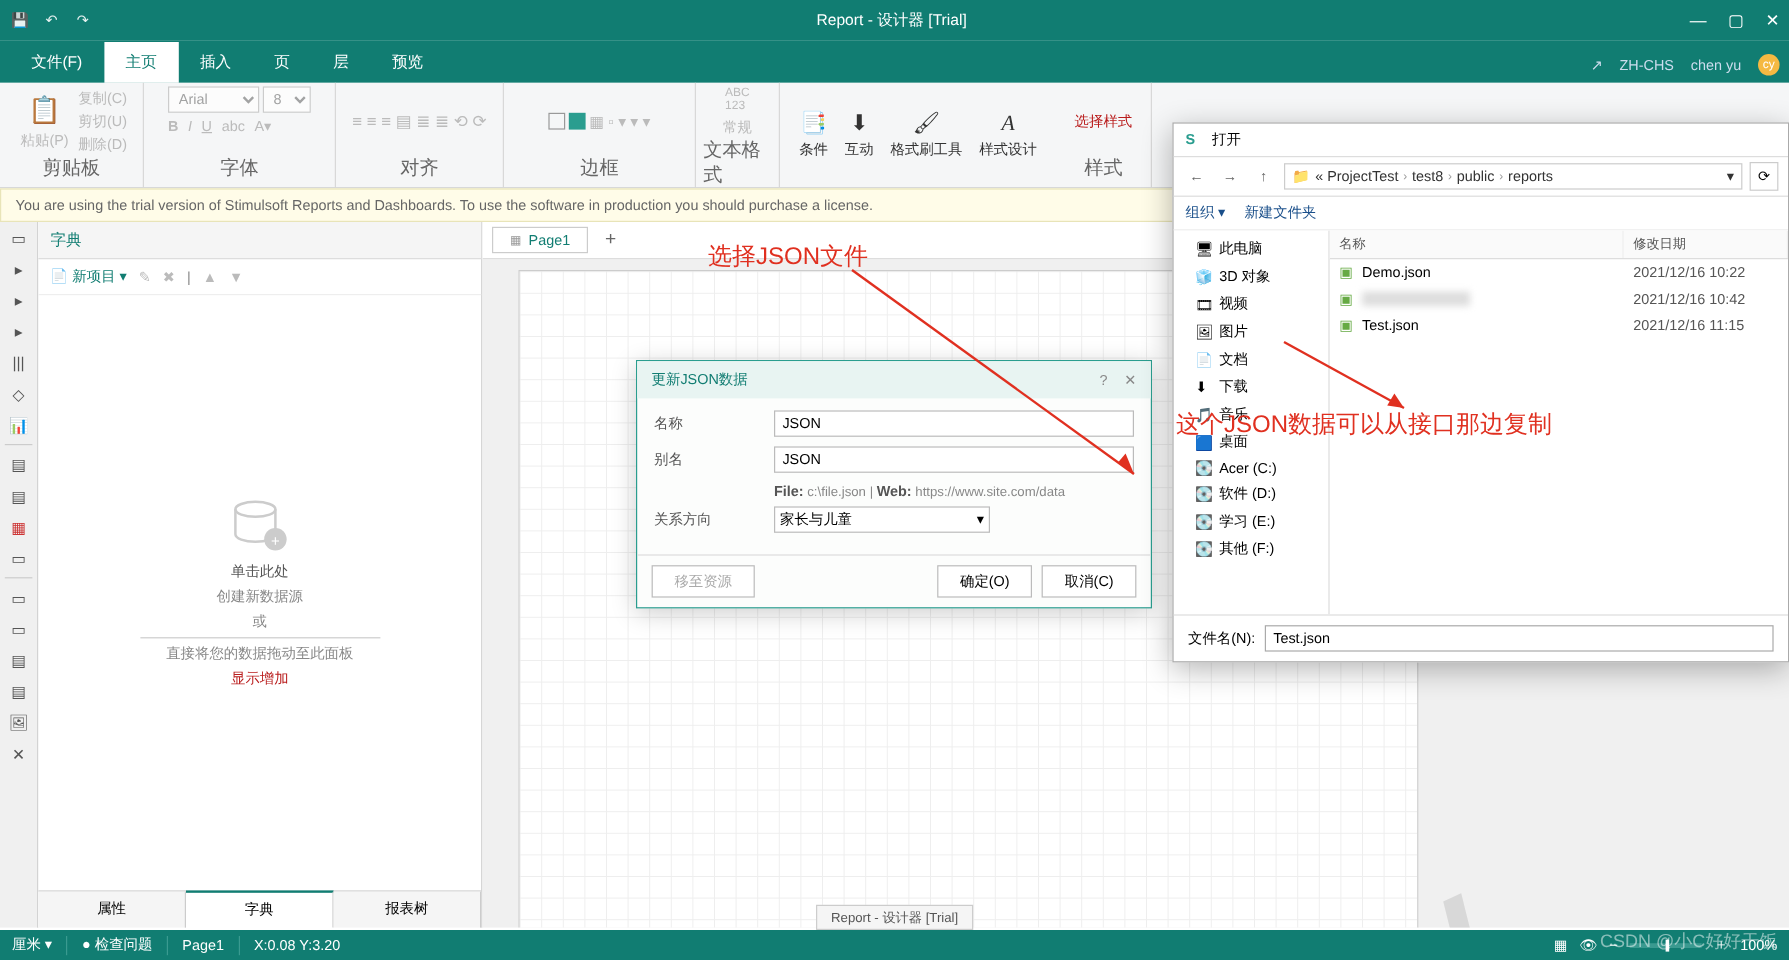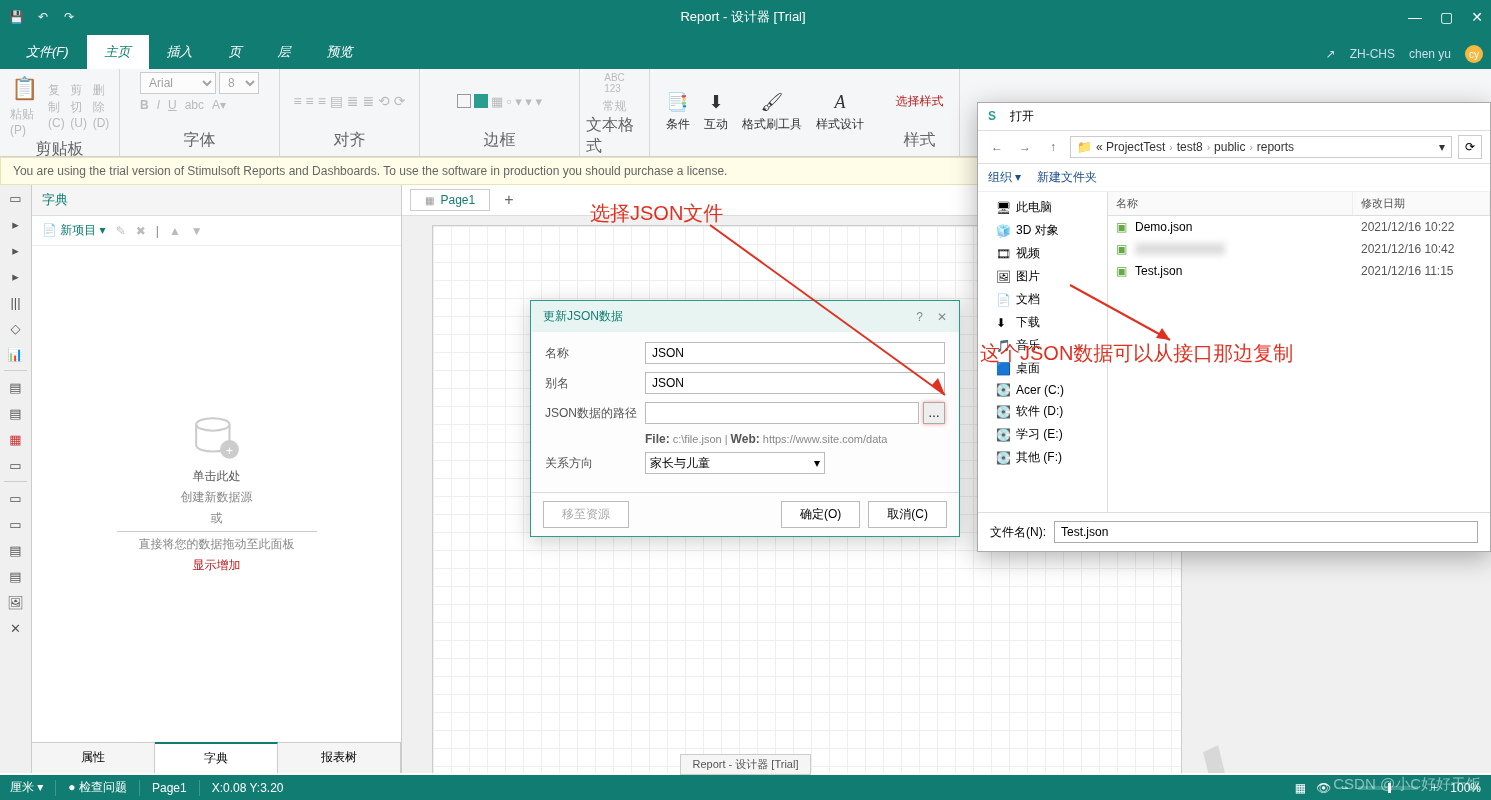--- a/index.html
+++ b/index.html
@@ -4,21 +4,21 @@
 <style>
 * { margin:0; padding:0; box-sizing:border-box; font-family:"Microsoft YaHei",Arial,sans-serif; font-size:12px; }
 body { background:#fff; overflow:hidden; width:1491px; height:800px; position:relative; }
 .titlebar { background:#117d72; height:34px; display:flex; align-items:center; color:#fff; padding:0 8px; }
 .titlebar .qat { display:flex; gap:8px; align-items:center; }
 .titlebar .qat span { width:18px; height:18px; display:flex; align-items:center; justify-content:center; cursor:pointer; opacity:.9; }
 .titlebar .title { flex:1; text-align:center; font-size:13px; }
 .titlebar .winbtns { display:flex; gap:18px; align-items:center; }
 .titlebar .winbtns span { cursor:pointer; font-size:14px; }
 .menubar { background:#117d72; height:35px; display:flex; align-items:flex-end; color:#fff; padding:0 8px; }
-.menubar .tab { padding:8px 18px; cursor:pointer; font-size:13px;font-style:italic; }
+.menubar .tab { padding:8px 18px; cursor:pointer; font-size:13px; }
 .menubar .tab.active { background:#fff; color:#117d72; }
 .menubar .right { margin-left:auto; display:flex; align-items:center; gap:14px; padding-bottom:6px; color:#cde; }
 .avatar { width:18px; height:18px; border-radius:50%; background:#f5b942; color:#fff; display:inline-flex; align-items:center; justify-content:center; font-size:10px; }
 .ribbon { background:#f5f6f7; height:88px; border-bottom:1px solid #d0d0d0; display:flex; }
 .rgroup { border-right:1px solid #d8d8d8; padding:3px 6px; display:flex; flex-direction:column; align-items:center; justify-content:space-between; }
 .rgroup .body { display:flex; gap:4px; align-items:center; flex:1; }
 .rgroup .lbl { font-size:16px; color:#666; padding-bottom:2px; }
 .rbtn { padding:2px 4px; color:#999; display:flex; flex-direction:column; align-items:center; gap:2px; cursor:default; }
 .rbtn.active { color:#333; }
 .rico { width:24px; height:24px; display:flex; align-items:center; justify-content:center; font-size:18px; }
@@ -128,21 +128,21 @@
   </div>
 </div>
 
 <div class="ribbon">
   <div class="rgroup" style="width:120px">
     <div class="body">
       <div class="rbtn disabled">
           <div class="rico big">📋</div>
           <span>粘贴(P)</span>
         </div>
-      <div style="display:flex;flex-direction:row;gap:2px;font-size:11px;" class="disabled">
+      <div style="display:flex;flex-direction:column;gap:2px;font-size:11px;" class="disabled">
         <span>复制(C)</span>
         <span>剪切(U)</span>
         <span>删除(D)</span>
       </div>
     </div>
     <div class="lbl">剪贴板</div>
   </div>
   <div class="rgroup" style="width:160px">
     <div class="body" style="flex-direction:column;align-items:flex-start;gap:4px">
       <div style="display:flex;gap:3px">
@@ -288,25 +288,20 @@
   </div>
   <div class="mbody">
     <div class="frow">
         <div class="flbl">名称</div>
         <input class="finput" value="JSON" style="">
       </div>
     <div class="frow">
         <div class="flbl">别名</div>
         <input class="finput" value="JSON" style="">
       </div>
-    <div class="frow">
-        <div class="flbl">JSON数据的路径</div>
-        <input class="finput" value="" style="">
-        <div class="browse">…</div>
-      </div>
     <div class="hint"><b>File:</b> c:\file.json | <b>Web:</b> https://www.site.com/data</div>
     <div class="frow">
         <div class="flbl">关系方向</div>
         <div class="fsel">
           <span>家长与儿童</span>
           <span>▾</span>
         </div>
       </div>
   </div>
   <div class="mfoot">

